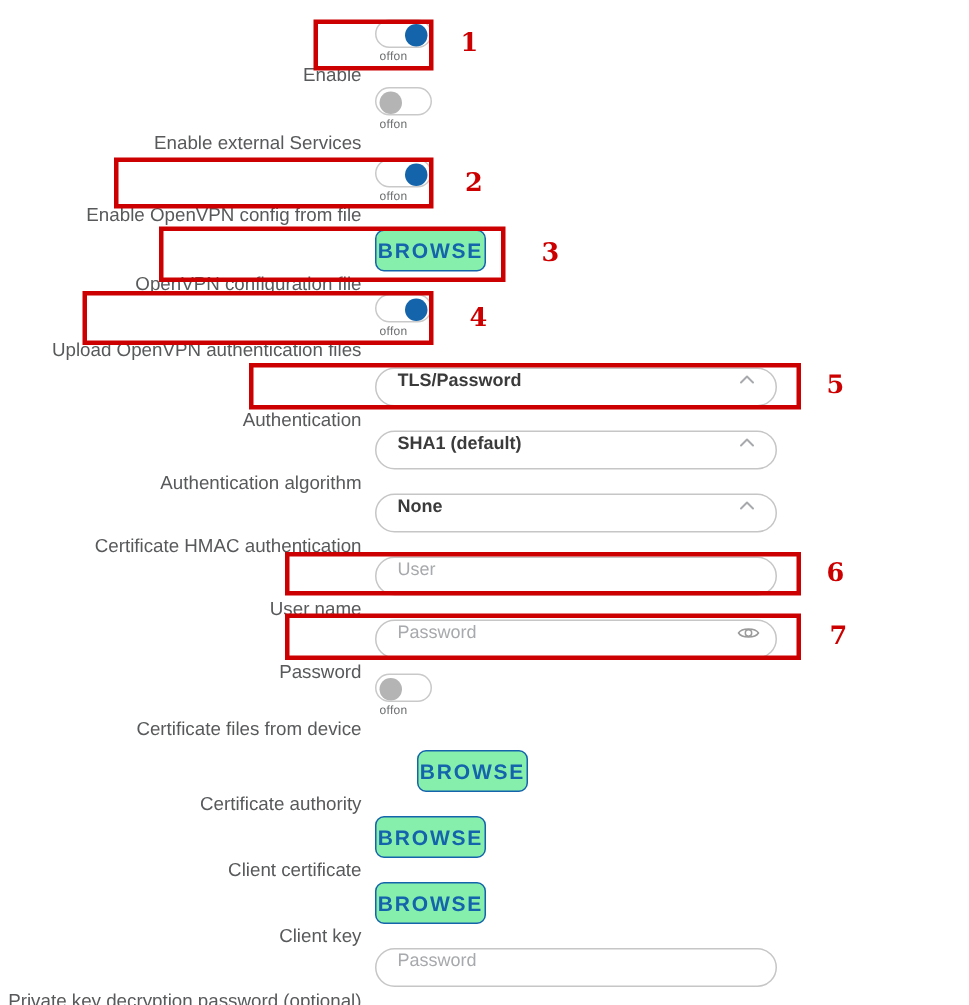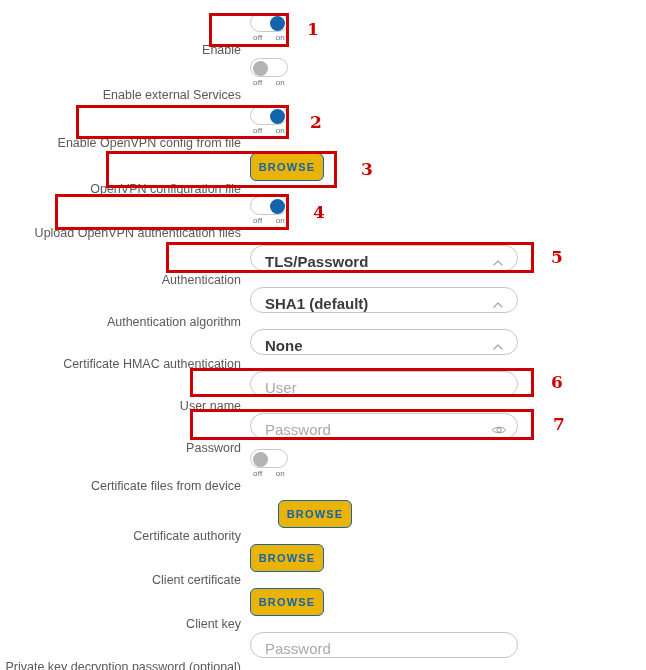--- a/index.html
+++ b/index.html
@@ -72,59 +72,58 @@
   .toggle.off .knob {
     left: 2px;
     background: #b4b4b4;
   }
   .onoff {
     position: absolute;
     top: 20px;
     left: 0;
     width: 38px;
     display: flex;
-    justify-content: space-between;
     padding: 0 3px;
     box-sizing: border-box;
     font-size: 8px;
     color: #6d6e71;
     letter-spacing: 0.2px;
   }
 
   
   .browse {
     width: 74px;
     height: 28px;
     border: 1.5px solid #1464ac;
     border-radius: 6px;
-    background: #eab308;
+    background: #86efac;
     color: #1464ac;
     font-family: "Liberation Sans", sans-serif;
-    font-size: 11px;
+    font-size: 14px;
     font-weight: bold;
     letter-spacing: 1.2px;
     display: flex;
     align-items: center;
     justify-content: center;
     cursor: pointer;
     box-sizing: border-box;
   }
 
   
   .field {
     width: 268px;
     height: 26px;
     border: 1px solid #c6c6c6;
     border-radius: 13px;
     background: #ffffff;
     box-sizing: border-box;
     display: flex;
-    align-items: flex-end;
+    align-items: flex-start;
     padding: 0 10px 0 14px;
-    font-size: 15px;
+    font-size: 12px;
     position: relative;
   }
   .field .value {
     color: #3b3b3b;
     font-weight: 600;
     flex: 1;
     white-space: nowrap;
     overflow: hidden;
   }
   .field .placeholder {

